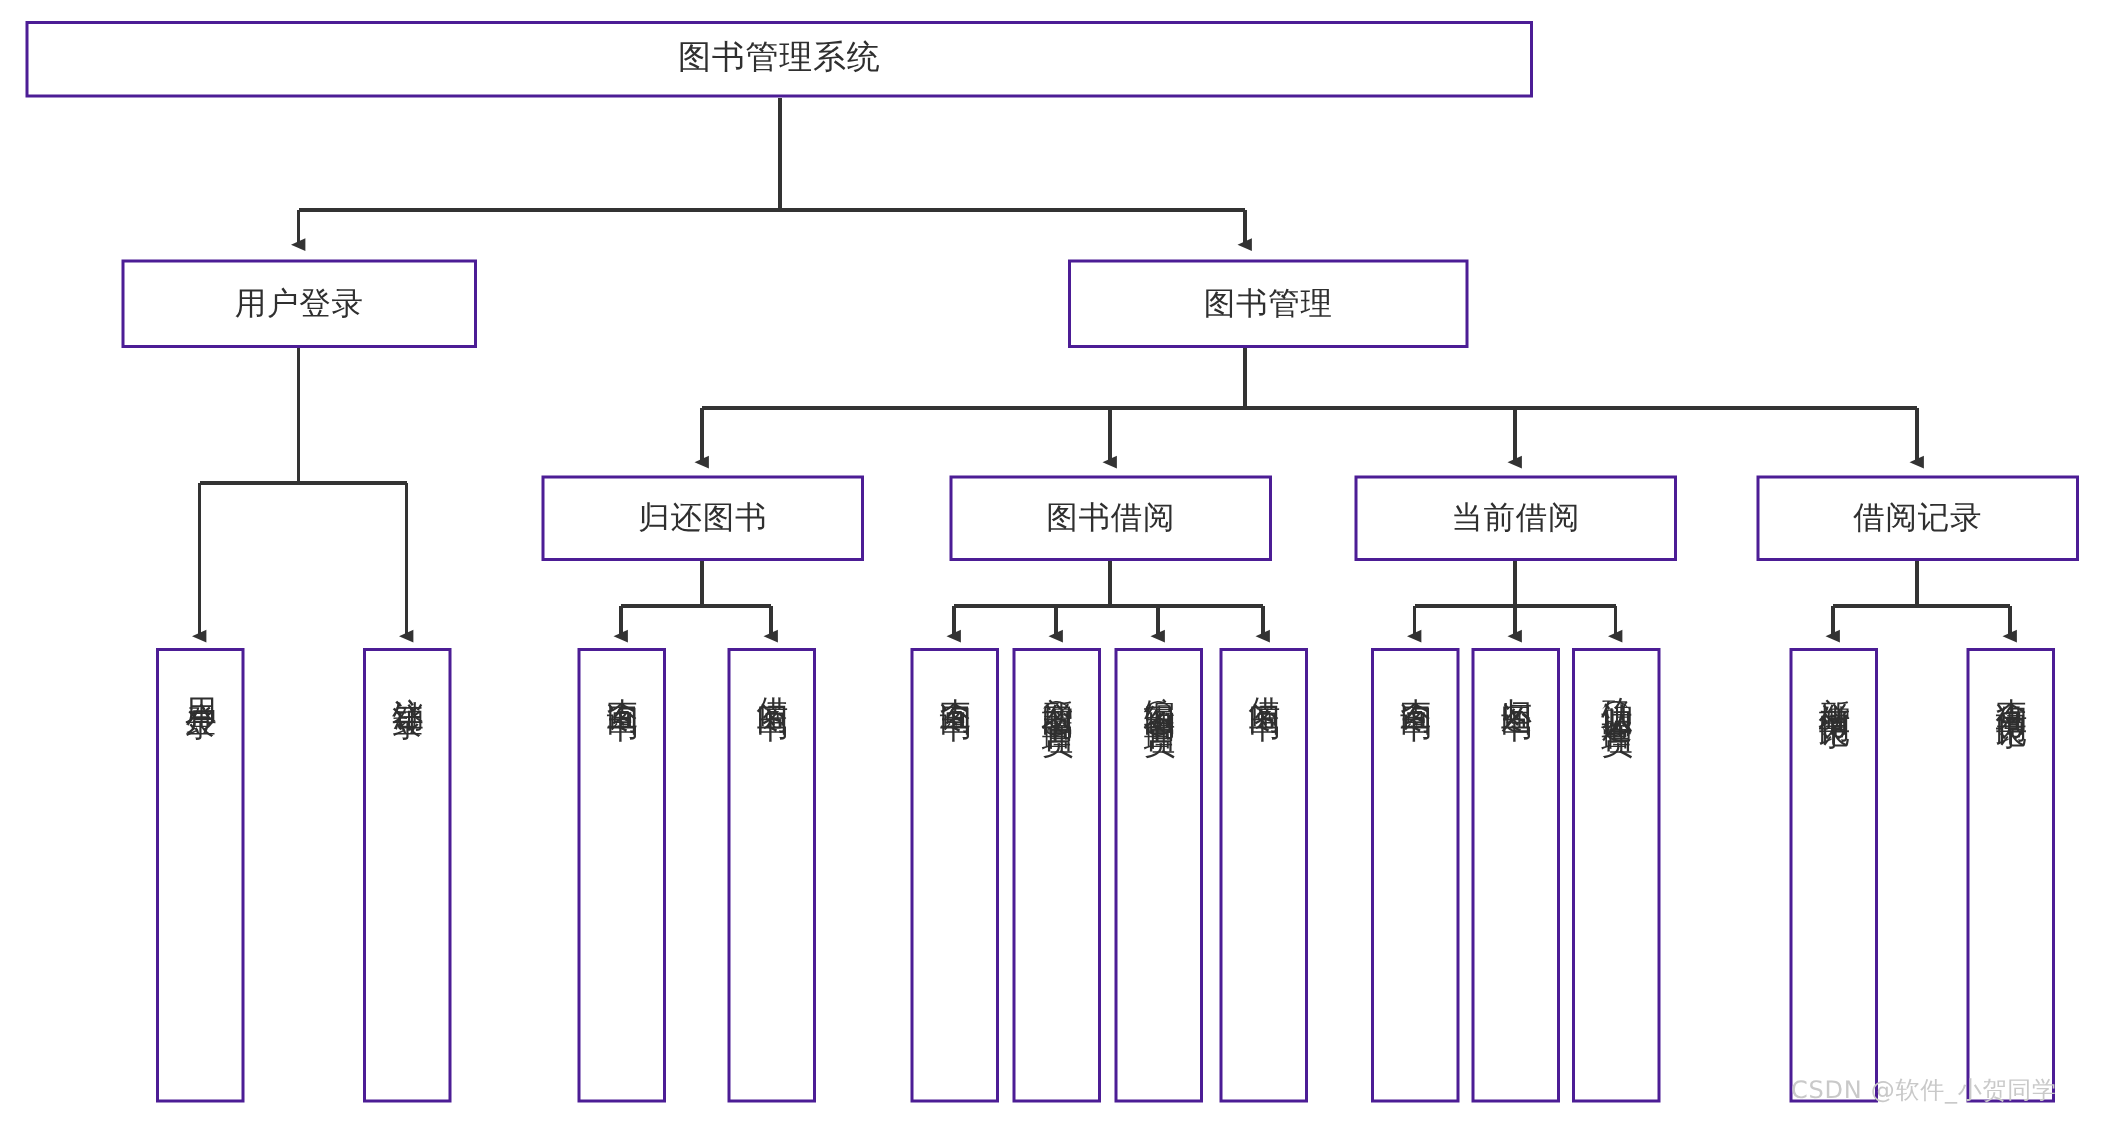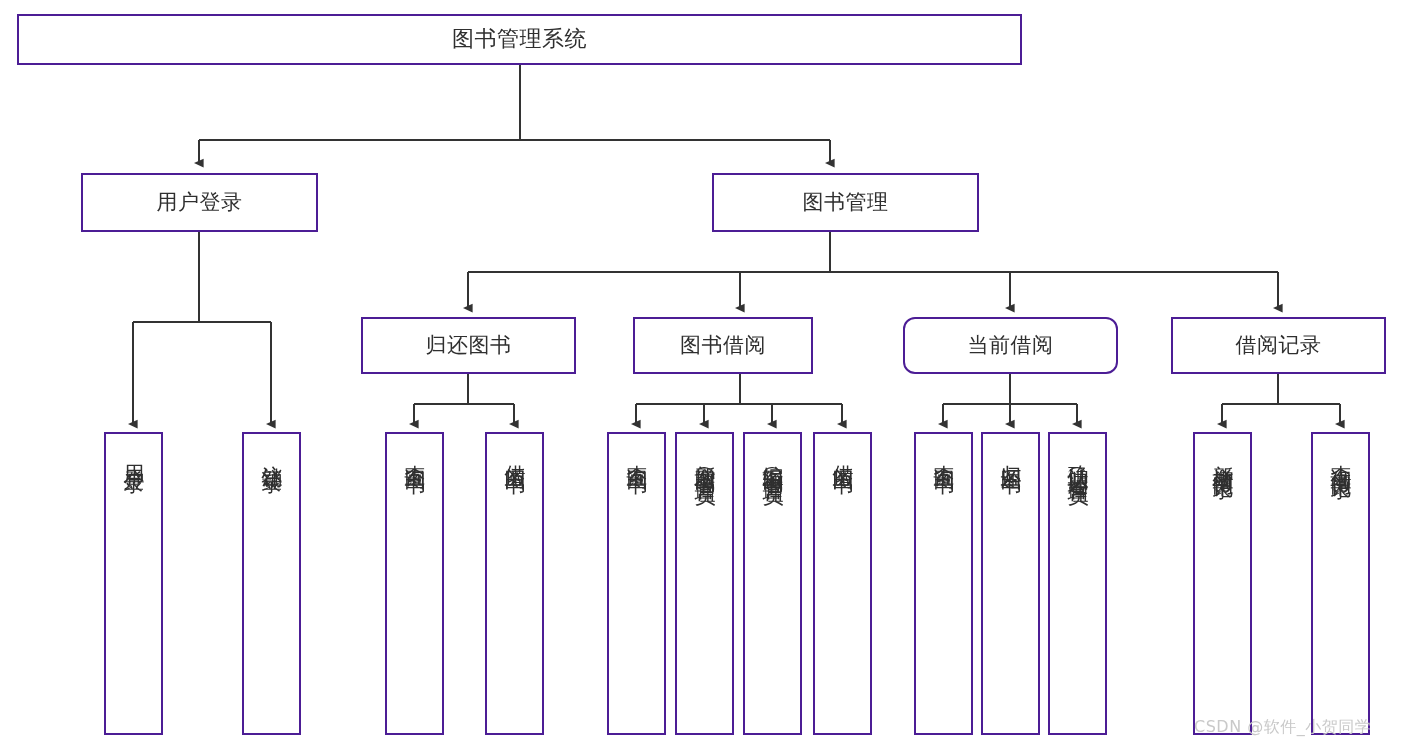--- a/index.html
+++ b/index.html
@@ -132,25 +132,25 @@
   </div>
 
   <div class="node horiz" style="left:712px; top:173px; width:267px; height:59px;">
     <span class="label">图书管理</span>
   </div>
 
   <div class="node horiz" style="left:361px; top:317px; width:215px; height:57px;">
     <span class="label">归还图书</span>
   </div>
 
-  <div class="node horiz" style="left:633px; top:317px; width:180px; height:57px;">
+  <div class="node horiz" style="left:633px; top:317px; width:215px; height:57px;">
     <span class="label">图书借阅</span>
   </div>
 
-  <div class="node horiz" style="left:903px; top:317px; width:215px; height:57px;border-radius:12px;">
+  <div class="node horiz" style="left:903px; top:317px; width:215px; height:57px;">
     <span class="label">当前借阅</span>
   </div>
 
   <div class="node horiz" style="left:1171px; top:317px; width:215px; height:57px;align-items:center;">
     <span class="label">借阅记录</span>
   </div>
 
   <div class="node vert" style="left:104px; top:432px; width:59px; height:303px;">
     <span class="label">用户登录</span>
   </div>

